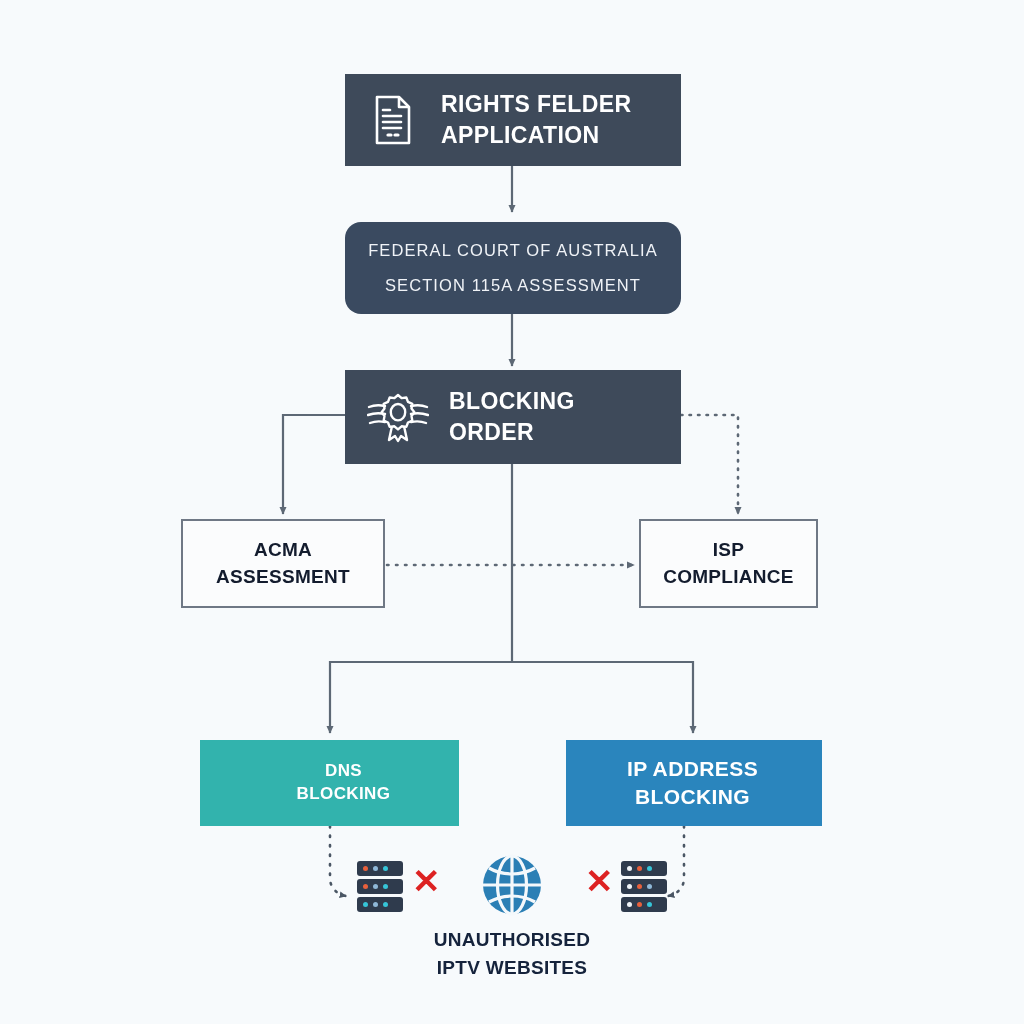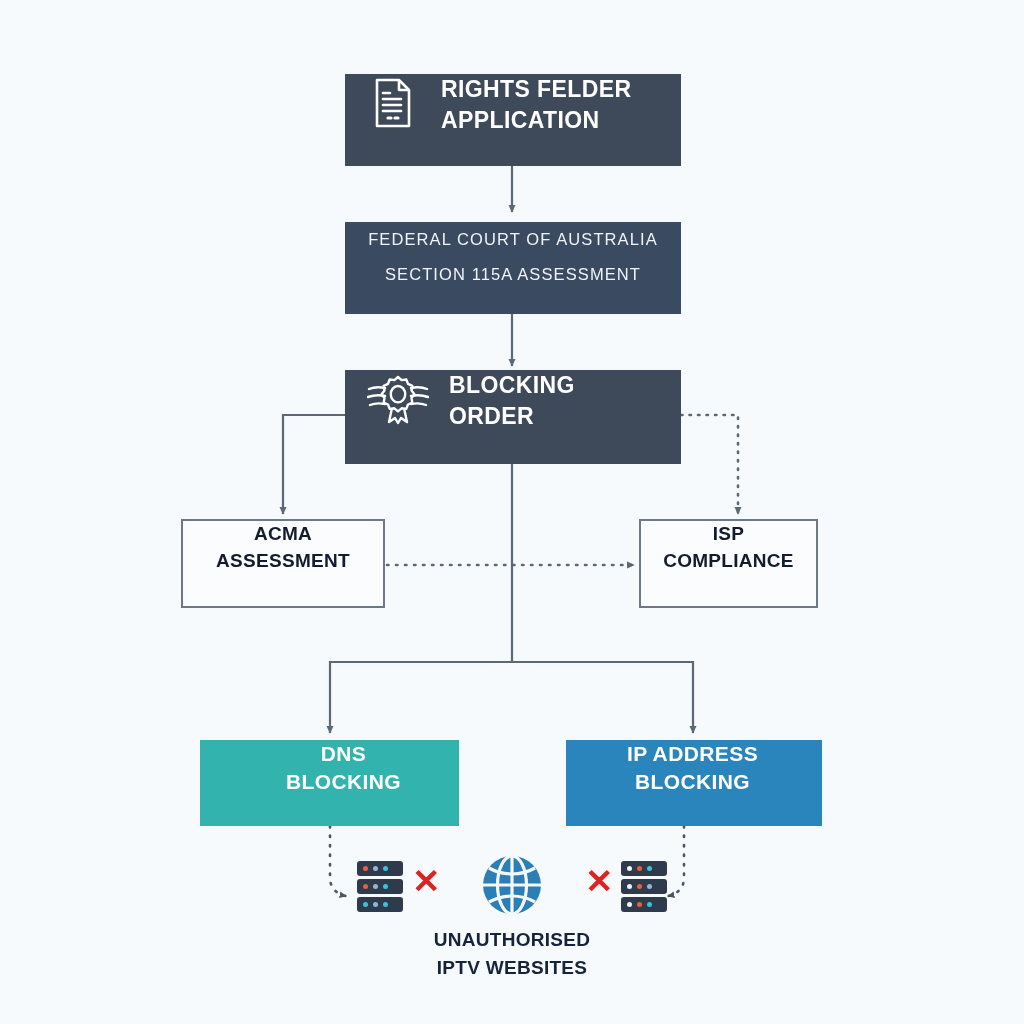--- a/index.html
+++ b/index.html
@@ -19,21 +19,21 @@
     position: absolute;
     inset: 0;
     width: 1024px;
     height: 1024px;
   }
 
   .node {
     position: absolute;
     box-sizing: border-box;
     display: flex;
-    align-items: flex-start;
+    align-items: center;
   }
 
   
   .node-dark {
     background: #3e4a5a;
   }
   .node-dark-alt {
     background: #3a4a60;
   }
   .node-teal   { background: #32b3ad; }
@@ -176,21 +176,21 @@
         <path d="M10,27 H28" stroke="#ffffff" stroke-width="2.6" stroke-linecap="round"></path>
         <path d="M10,33 H28" stroke="#ffffff" stroke-width="2.6" stroke-linecap="round"></path>
         <path d="M15,40 H18" stroke="#ffffff" stroke-width="3.2" stroke-linecap="round"></path>
         <path d="M22,40 H25" stroke="#ffffff" stroke-width="3.2" stroke-linecap="round"></path>
       </svg>
     </div>
     <div class="node-label" style="font-size:23px; margin-left:22px;">RIGHTS FELDER
 APPLICATION</div>
   </div>
 
-  <div class="node node-dark-alt" style="left:345px; top:222px; width:336px; height:92px;">
+  <div class="node node-dark-alt" style="left:345px; top:222px; width:336px; height:92px;border-radius:16px;">
     <div class="node-label-thin" style="font-size:16.5px;">FEDERAL COURT OF AUSTRALIA
 SECTION 115A ASSESSMENT</div>
   </div>
 
   <div class="node node-dark" style="left:345px; top:370px; width:336px; height:94px; padding-left:22px;">
     <div class="icon-box" style="width:62px; height:58px;">
       <svg width="62" height="52" viewBox="0 0 62 52">
         <g fill="none" stroke="#ffffff" stroke-width="2.4" stroke-linecap="round">
           <path d="M2,16 C7,14 13,14 18,15"></path>
           <path d="M1,24 C7,22 13,22 18,23"></path>
@@ -215,21 +215,21 @@
     <div class="node-label-dark" style="font-size:19px;">ACMA
 ASSESSMENT</div>
   </div>
 
   <div class="node node-outline" style="left:639px; top:519px; width:179px; height:89px;">
     <div class="node-label-dark" style="font-size:19px;">ISP
 COMPLIANCE</div>
   </div>
 
   <div class="node node-teal" style="left:200px; top:740px; width:259px; height:86px;">
-    <div class="node-label" style="font-size:21px; width:100%; text-align:center; padding-left:28px; box-sizing:border-box;">DNS
+    <div class="node-label" style="font-size:17px; width:100%; text-align:center; padding-left:28px; box-sizing:border-box;">DNS
 BLOCKING</div>
   </div>
 
   <div class="node node-blue" style="left:566px; top:740px; width:256px; height:86px;">
     <div class="node-label" style="font-size:21px; width:100%; text-align:center; padding-right:3px; box-sizing:border-box;">IP ADDRESS
 BLOCKING</div>
   </div>
 
   <div class="server-stack" style="left:357px; top:861px;">
     <div class="server-unit">

